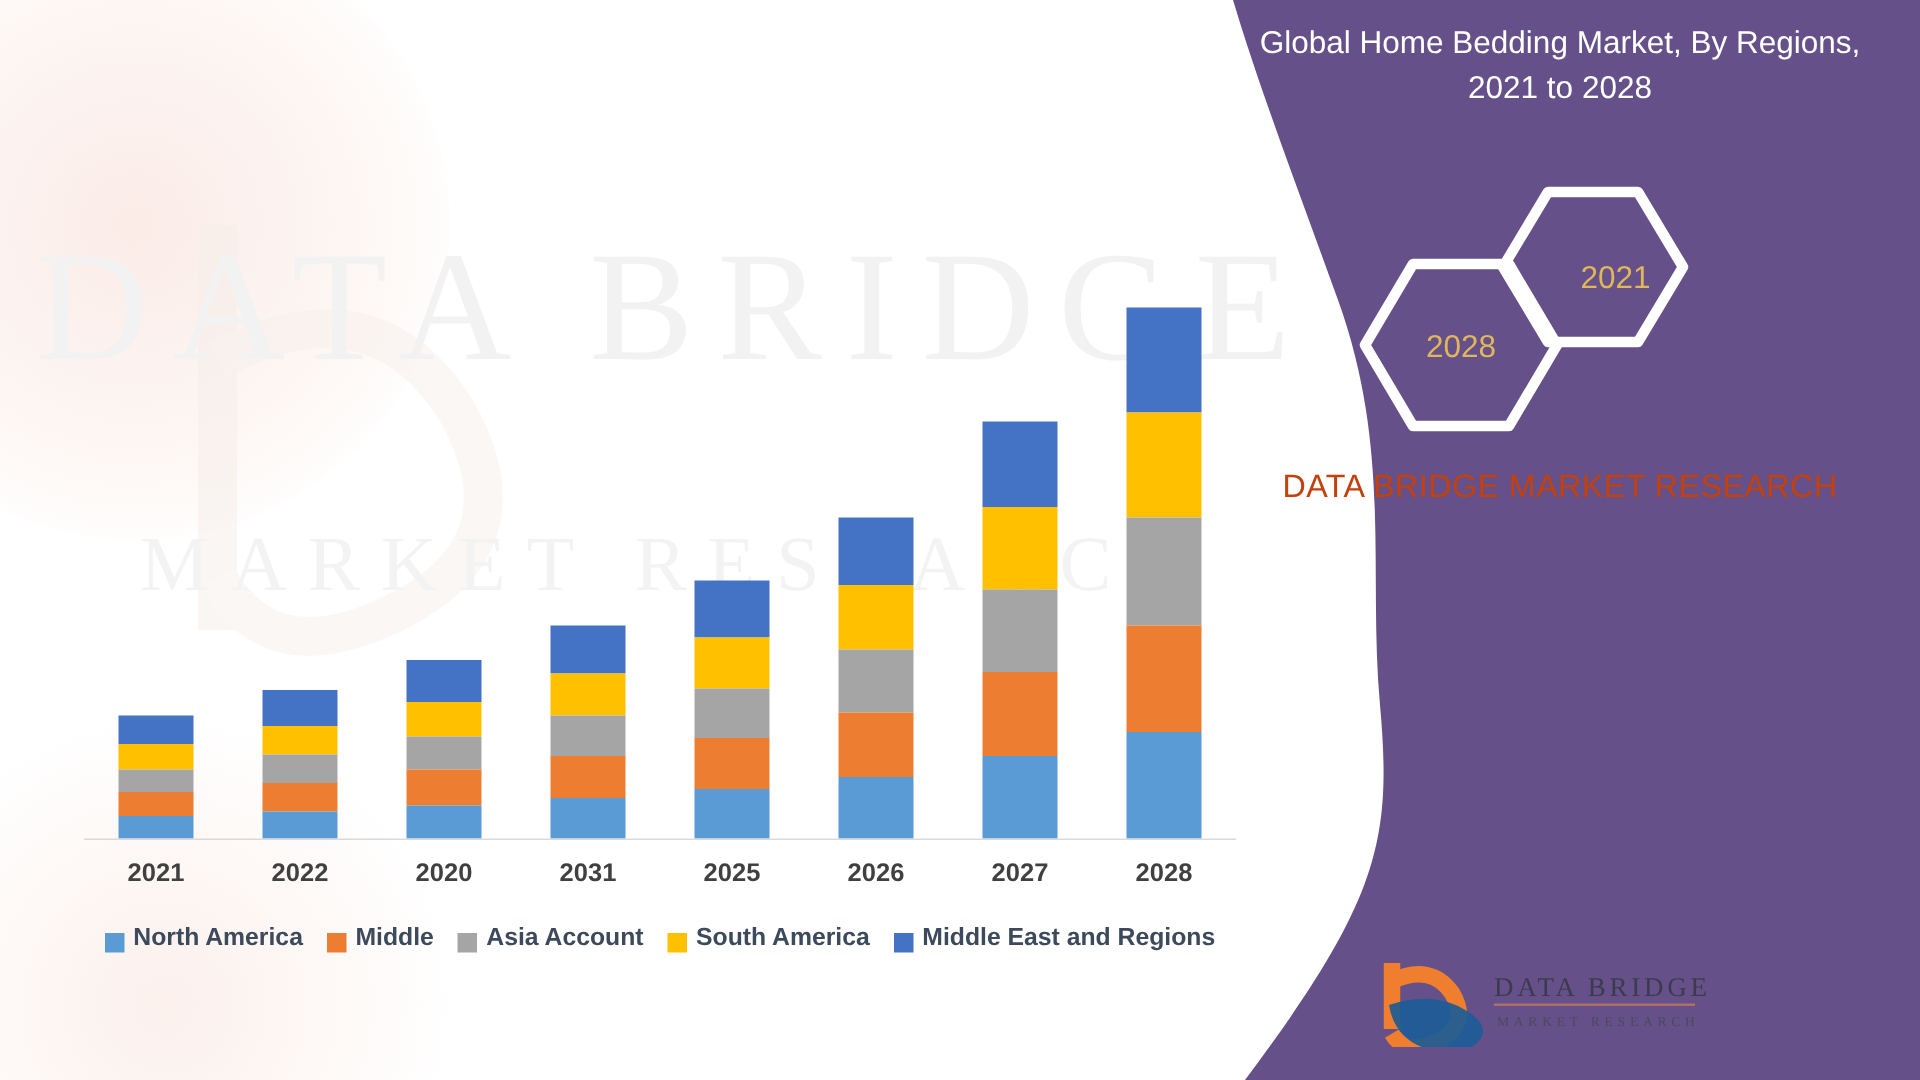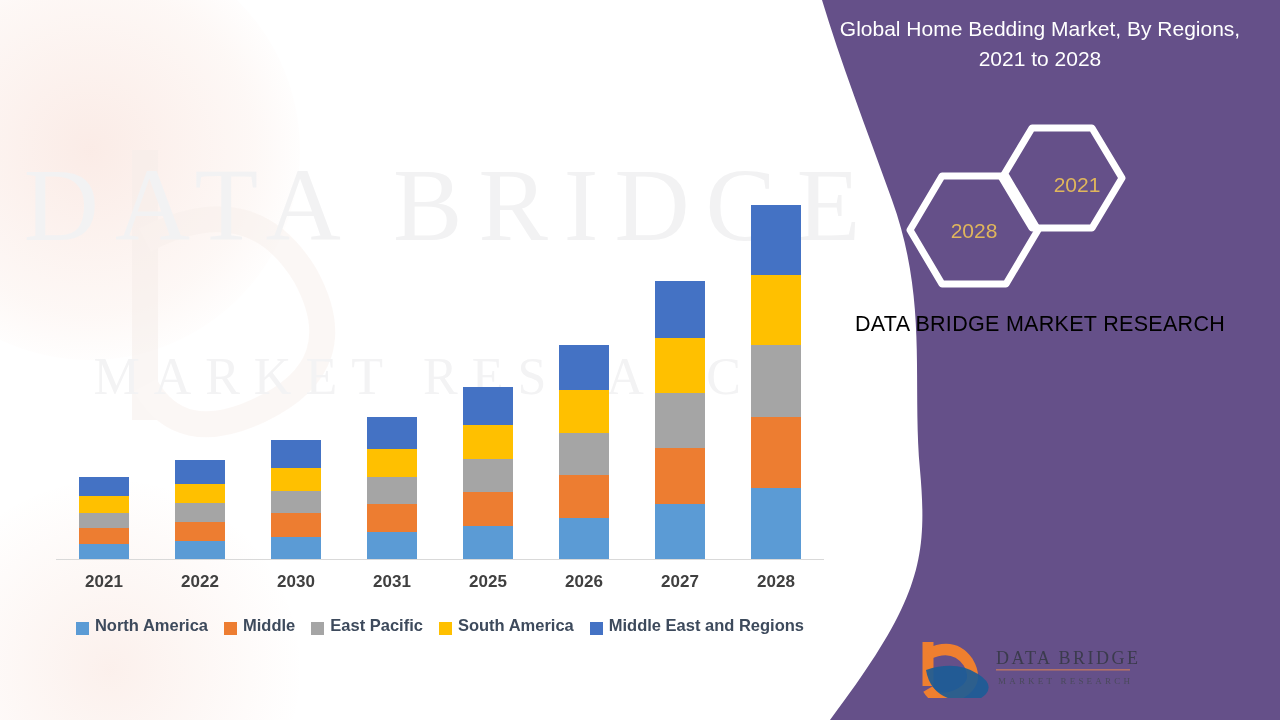--- a/index.html
+++ b/index.html
@@ -168,21 +168,21 @@
   #hex-group {
     position: absolute;
     left: 90px; top: 120px;
     width: 260px; height: 180px;
   }
   #brand-name {
     position: absolute;
     left: 40px; top: 308px;
     width: 400px;
     text-align: center;
-    color: #000000;
+    color: #c2410c;
     font-size: 21.5px;
     line-height: 1.5;
     letter-spacing: 0.3px;
   }
   #brand-logo {
     position: absolute;
     left: 108px; top: 636px;
     width: 230px; height: 62px;
   }
   .logo-word {
@@ -297,40 +297,40 @@
             <div class="seg" title="North America 2028: 22.9" style="height: 70.99px; background: rgb(91, 155, 213);"></div>
           </div>
         </div>
       </div>
     <div id="axis-line"></div>
   </div>
 
   <div id="x-labels">
       <div class="x-label">2021</div>
       <div class="x-label">2022</div>
-      <div class="x-label">2030</div>
+      <div class="x-label">2020</div>
       <div class="x-label">2031</div>
       <div class="x-label">2025</div>
       <div class="x-label">2026</div>
       <div class="x-label">2027</div>
       <div class="x-label">2028</div>
     </div>
 
   <div id="legend">
       <div class="legend-item">
         <span class="legend-swatch" style="background: rgb(91, 155, 213);"></span>
         <span class="legend-label">North America</span>
       </div>
       <div class="legend-item">
         <span class="legend-swatch" style="background: rgb(237, 125, 49);"></span>
         <span class="legend-label">Middle</span>
       </div>
       <div class="legend-item">
         <span class="legend-swatch" style="background: rgb(165, 165, 165);"></span>
-        <span class="legend-label">East Pacific</span>
+        <span class="legend-label">Asia Account</span>
       </div>
       <div class="legend-item">
         <span class="legend-swatch" style="background: rgb(255, 192, 0);"></span>
         <span class="legend-label">South America</span>
       </div>
       <div class="legend-item">
         <span class="legend-swatch" style="background: rgb(68, 114, 196);"></span>
         <span class="legend-label">Middle East and Regions</span>
       </div>
     </div>

